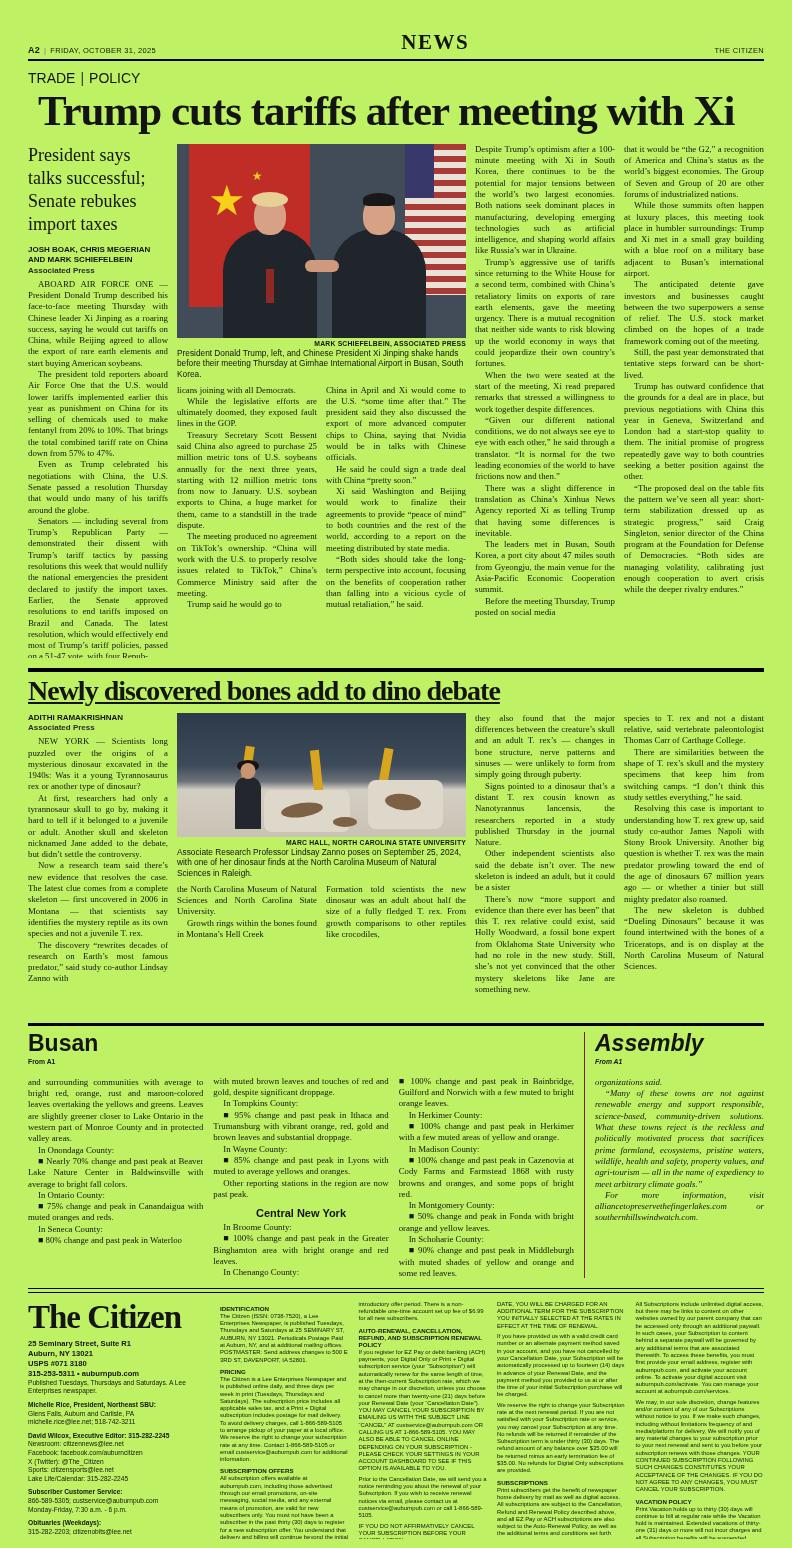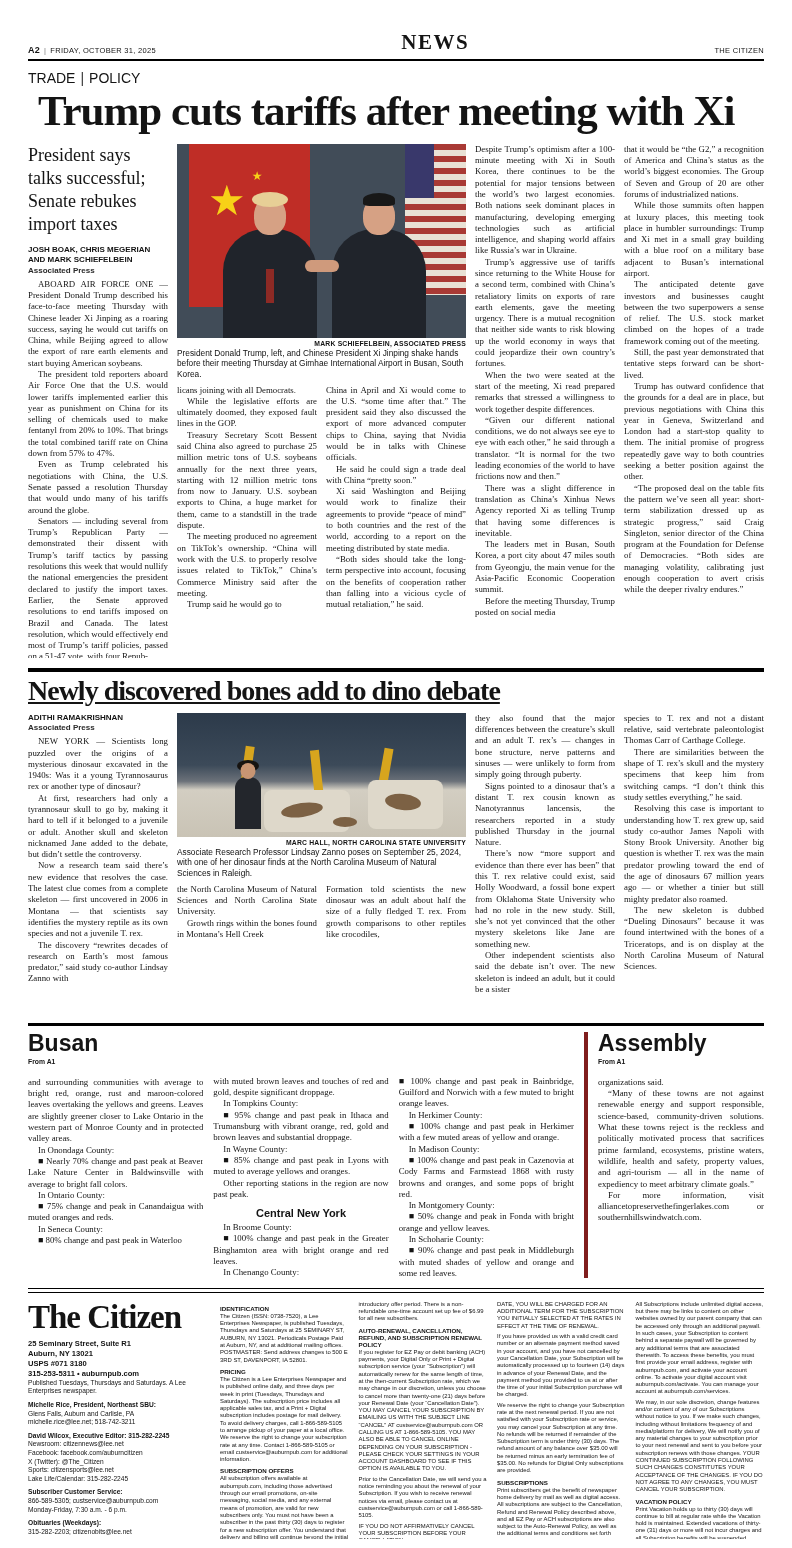--- a/index.html
+++ b/index.html
@@ -1,16 +1,16 @@
 <!DOCTYPE html>
 <html lang="en"><head>
 <meta charset="utf-8">
 <style>
   html,body{margin:0;padding:0;background:#e9e9e9;}
-  .page{width:792px;height:1548px;background:#ffffff;margin:0 auto;box-sizing:border-box;
+  .page{width:792px;height:1548px;background:#bef264;margin:0 auto;box-sizing:border-box;
         padding:30px 28px 0;overflow:hidden;font-family:"Liberation Serif",serif;color:#141414;}
   
   .hdr{display:flex;justify-content:space-between;align-items:flex-end;}
   .hdr-left,.hdr-right{font-family:"Liberation Sans",sans-serif;font-size:7.5px;letter-spacing:.3px;}
   .hdr-left b{font-size:9px;}
   .hdr-left .sep{margin:0 4px;color:#777;}
   .hdr-center{font-family:"Liberation Serif",serif;font-size:21px;letter-spacing:1.5px;font-weight:600;}
   .hdr-rule{border-top:2px solid #000;margin-top:4px;}
   
   .kicker{margin-top:9px;font-family:"Liberation Sans",sans-serif;font-size:14px;}
@@ -76,21 +76,21 @@
   .rule-heavy{border-top:4px solid #000;margin:10px 0 4px;}
   .rule-heavy.thin{border-top-width:3px;margin:8px 0 0;}
   .rule-double{border-top:1px solid #000;border-bottom:1.5px solid #000;height:3px;margin:10px 0 8px;}
   
   .jump-grid{display:grid;grid-template-columns:1fr 1fr 1fr 180px;column-gap:10px;height:246px;overflow:hidden;margin-top:6px;}
   .jump-col{overflow:hidden;}
   .jump-col.pad{padding-top:44px;}
   .jump-title{font-family:"Liberation Sans",sans-serif;font-weight:800;font-size:23px;line-height:1;}
   .jump-from{font-family:"Liberation Sans",sans-serif;font-weight:700;font-size:6.8px;margin:3px 0 12px;}
   .jump-col .lh{font-family:"Liberation Sans",sans-serif;font-weight:800;font-size:11px;margin:7px 2px 3px;text-align:center;}
-  .assembly{border-left:4px solid #7f1d1d;padding-left:10px;}
+  .assembly{border-left:1px solid #7f1d1d;padding-left:10px;font-style:italic;}
   
   .masthead{display:grid;grid-template-columns:182px 1fr 1fr 1fr 1fr;column-gap:10px;height:238px;overflow:hidden;font-family:"Liberation Sans",sans-serif;}
   .mh-logo{font-family:"Liberation Serif",serif;font-weight:700;font-size:33px;letter-spacing:-1px;line-height:1;}
   .mh-addr p{font-size:7.6px;font-weight:700;line-height:10px;margin:0;}
   .mh-addr{margin-top:5px;}
   .mh-contact p{font-size:6.6px;line-height:8.6px;margin:0;}
   .mh-contact .lh{font-size:6.6px;font-weight:700;margin-top:5px;line-height:8.6px;}
   .fineprint p{font-size:5.9px;line-height:7.3px;margin:0 0 3px;text-align:left;}
   .fineprint .lh{font-size:6.2px;font-weight:700;margin:4px 0 1px;}
   .fineprint p.cont{text-indent:0;}
@@ -219,22 +219,22 @@
     <div class="col colB">
         <p class="cont">the North Carolina Museum of Natural Sciences and North Carolina State University.</p>
         <p>Growth rings within the bones found in Montana’s Hell Creek</p>
       </div>
     <div class="col colC">
         <p class="cont">Formation told scientists the new dinosaur was an adult about half the size of a fully fledged T. rex. From growth comparisons to other reptiles like crocodiles,</p>
       </div>
     <div class="col colD">
         <p class="cont">they also found that the major differences between the creature’s skull and an adult T. rex’s — changes in bone structure, nerve patterns and sinuses — were unlikely to form from simply going through puberty.</p>
         <p>Signs pointed to a dinosaur that’s a distant T. rex cousin known as Nanotyrannus lancensis, the researchers reported in a study published Thursday in the journal Nature.</p>
+        <p>Other independent scientists also said the debate isn’t over. The new skeleton is indeed an adult, but it could be a sister</p>
         <p>There’s now “more support and evidence than there ever has been” that this T. rex relative could exist, said Holly Woodward, a fossil bone expert from Oklahoma State University who had no role in the new study. Still, she’s not yet convinced that the other mystery skeletons like Jane are something new.</p>
-        <p>Other independent scientists also said the debate isn’t over. The new skeleton is indeed an adult, but it could be a sister</p>
       </div>
     <div class="col colE">
         <p class="cont">species to T. rex and not a distant relative, said vertebrate paleontologist Thomas Carr of Carthage College.</p>
         <p>There are similarities between the shape of T. rex’s skull and the mystery specimens that keep him from switching camps. “I don’t think this study settles everything,” he said.</p>
         <p>Resolving this case is important to understanding how T. rex grew up, said study co-author James Napoli with Stony Brook University. Another big question is whether T. rex was the main predator prowling toward the end of the age of dinosaurs 67 million years ago — or whether a tinier but still mighty predator also roamed.</p>
         <p>The new skeleton is dubbed “Dueling Dinosaurs” because it was found intertwined with the bones of a Triceratops, and is on display at the North Carolina Museum of Natural Sciences.</p>
       </div>
   </div>
 
   <div class="rule-heavy thin"></div>

